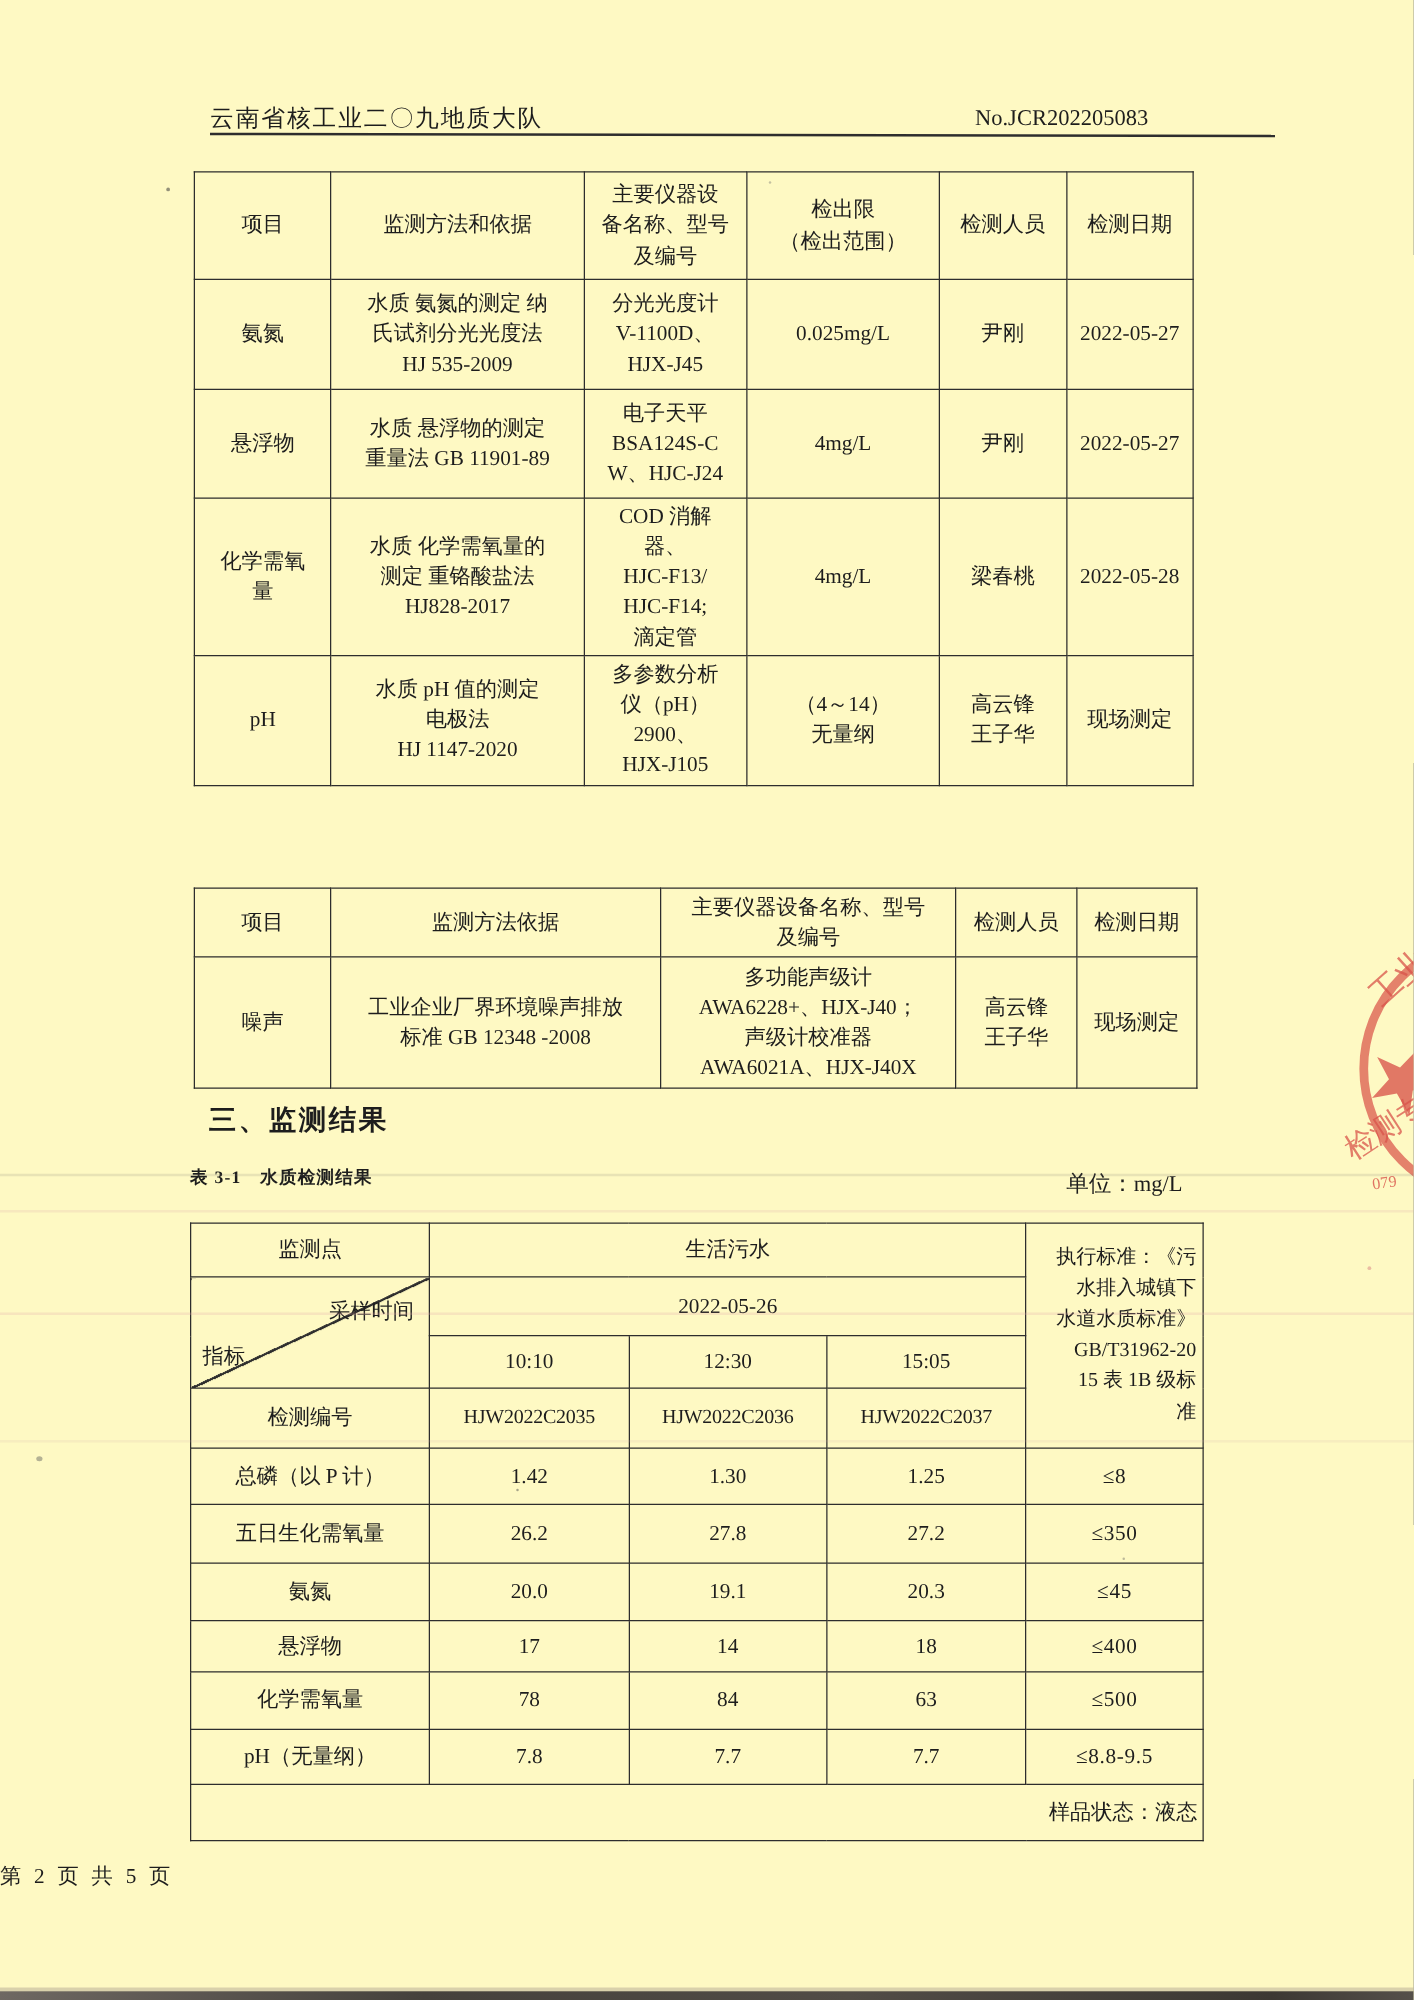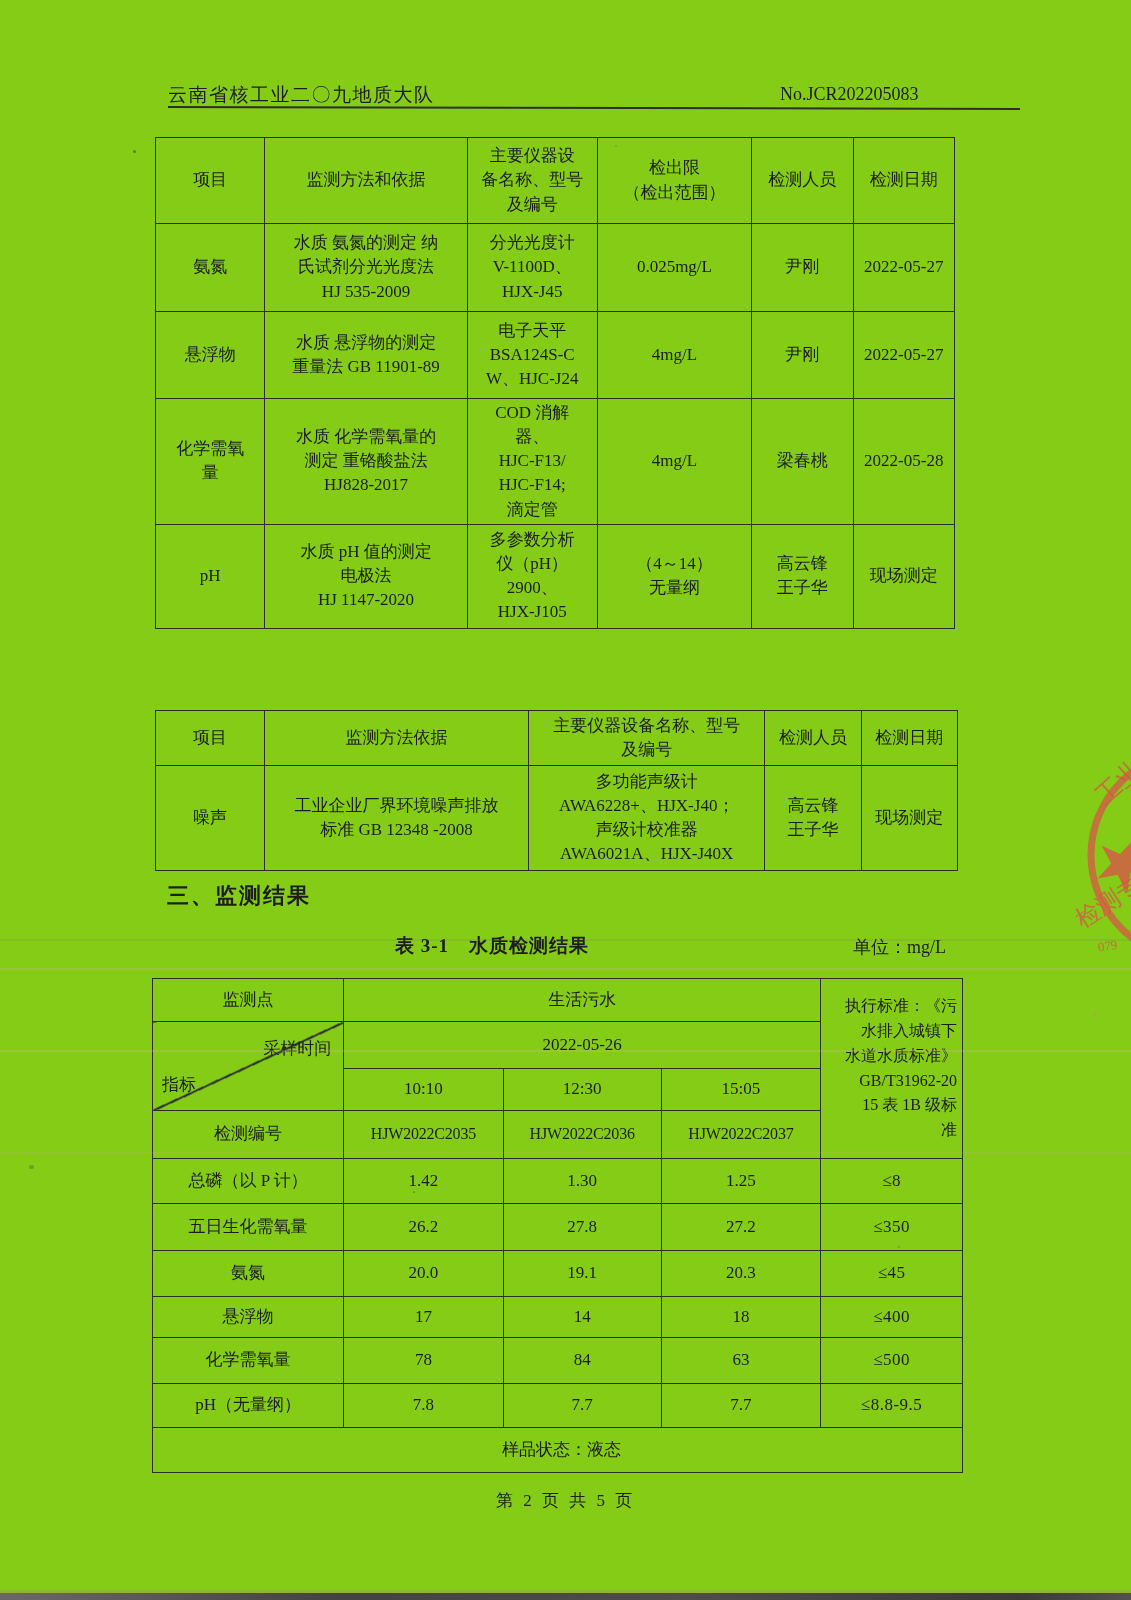--- a/index.html
+++ b/index.html
@@ -1,44 +1,44 @@
 <!DOCTYPE html>
 <html><head>
 <meta charset="utf-8">
 <style>
   html,body{margin:0;padding:0;background:#888;}
-  .page{position:relative;width:1131px;height:1600px;background:#84cc16;overflow:hidden;
+  .page{position:relative;width:1131px;height:1600px;background:#fef9c3;overflow:hidden;
         font-family:"Liberation Serif","DejaVu Serif",serif;color:#1d1d1d;margin:0 auto;}
   
   .hdr-left{position:absolute;left:168px;top:82px;font-size:19px;letter-spacing:1.5px;}
   .hdr-right{position:absolute;left:780px;top:84px;font-size:18px;}
   .hdr-rule{position:absolute;left:168px;top:107px;width:852px;height:2px;background:#2e2e2e;transform:rotate(0.12deg);}
   
   table{border-collapse:collapse;table-layout:fixed;position:absolute;}
   td{border:1.6px solid #2d2d2d;text-align:center;vertical-align:middle;
      white-space:pre-line;padding:2px 4px;line-height:1.42;}
   .t1{left:155px;top:137px;width:800px;font-size:17px;}
   .t2{left:155px;top:710px;width:803px;font-size:17px;}
   .t3{left:152px;top:978px;width:811px;font-size:17px;}
   .t2-title{position:absolute;left:155px;top:663px;width:803px;text-align:center;
             font-size:19px;font-weight:bold;letter-spacing:1px;}
   .sec-head{position:absolute;left:167px;top:881px;font-size:22px;font-weight:bold;letter-spacing:2px;}
-  .t3-title{position:absolute;left:152px;top:933px;width:680px;text-align:center;
-            font-size:19px;font-weight:bold;letter-spacing:1px;}
+  .t3-title{position:absolute;left:152px;top:933px;width:680px;text-align:left;
+            font-size:14px;font-weight:bold;letter-spacing:1px;}
   .t3-unit{position:absolute;left:853px;top:935px;font-size:18px;font-weight:normal;}
   .t3 .code{font-size:16px;letter-spacing:-0.2px;}
   .t3 .std{font-size:16px;text-align:right;line-height:1.55;padding:2px 5px;}
   .t3 .stdv{letter-spacing:0.5px;}
   .diag{position:relative;padding:0;
     background-image:linear-gradient(to bottom right,transparent calc(50% - 1px),
       #2d2d2d calc(50% - 1px),#2d2d2d calc(50% + 1px),transparent calc(50% + 1px));}
   .diag .dtop{position:absolute;top:15px;right:12px;}
   .diag .dbot{position:absolute;bottom:13px;left:9px;}
-  .sample td{text-align:center;padding-left:12px;}
-  .footer{position:absolute;left:0;top:1489px;width:1131px;text-align:center;
+  .sample td{text-align:right;padding-left:12px;}
+  .footer{position:absolute;left:0;top:1489px;width:1131px;text-align:left;
           font-size:17px;letter-spacing:3px;}
   
   .scanline{position:absolute;left:0;width:1131px;height:2px;pointer-events:none;}
   .sl1{top:939px;background:rgba(120,110,110,0.16);}
   .sl2{top:968px;background:rgba(225,175,175,0.22);}
   .sl3{top:1050px;background:rgba(228,170,170,0.25);}
   .sl4{top:1152px;background:rgba(210,165,165,0.15);}
   .bottom-strip{position:absolute;left:0;bottom:0;width:1131px;height:7px;
     background:linear-gradient(to right,#6e6862,#45413c 30%,#514c46 60%,#3c3833 90%,#55504a);}
   .bottom-strip-soft{position:absolute;left:0;bottom:7px;width:1131px;height:3px;

